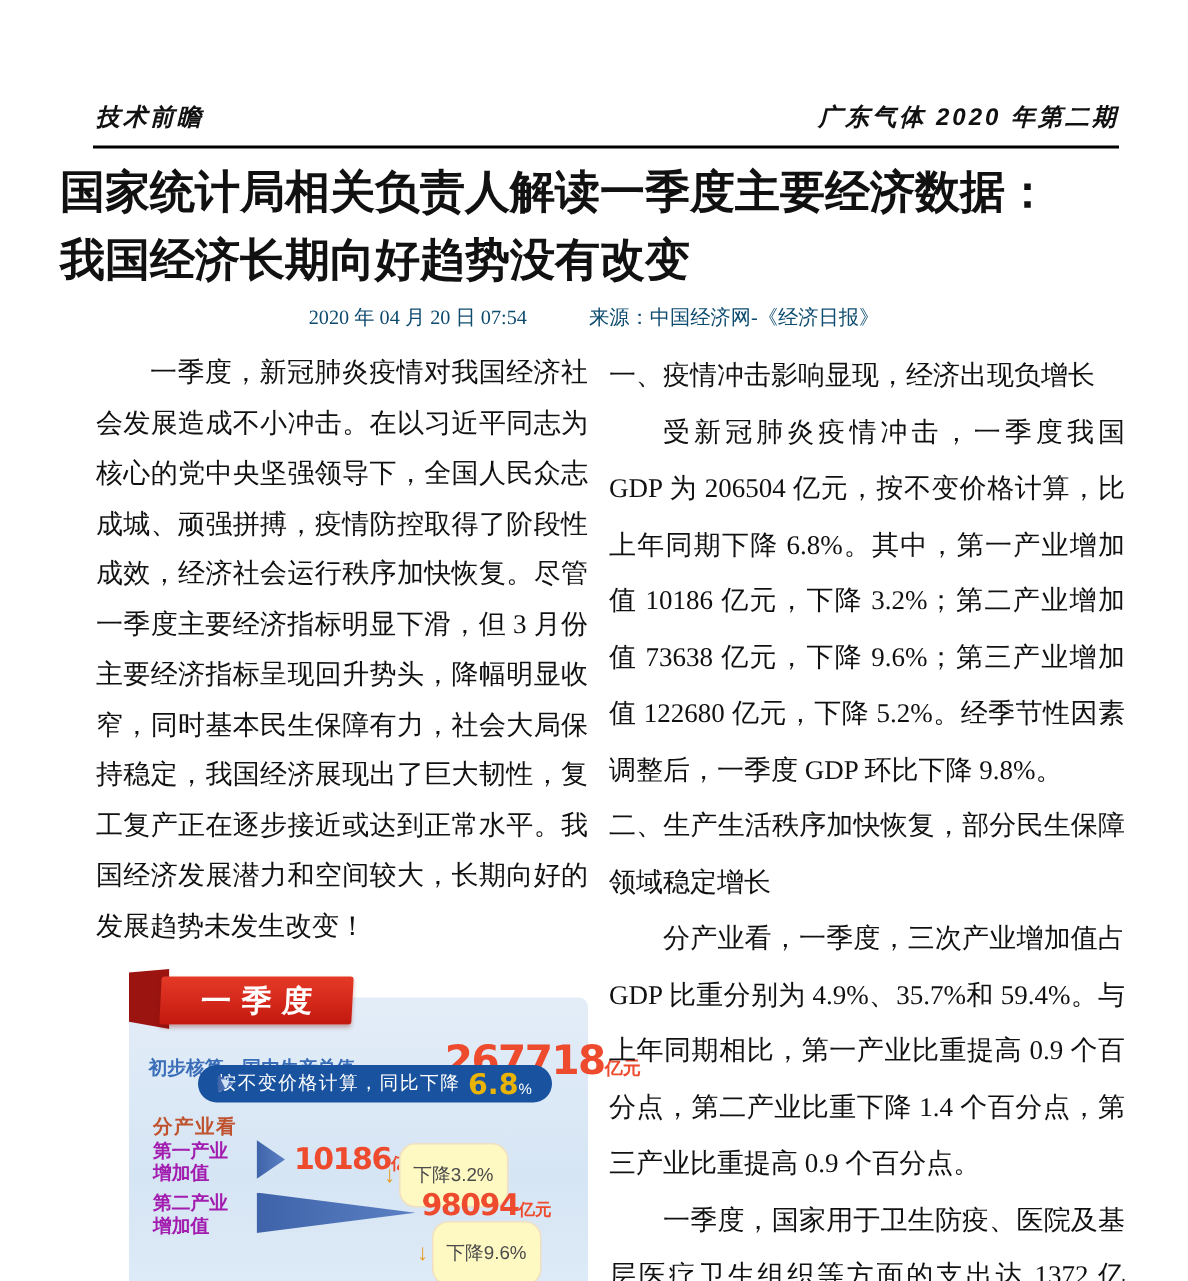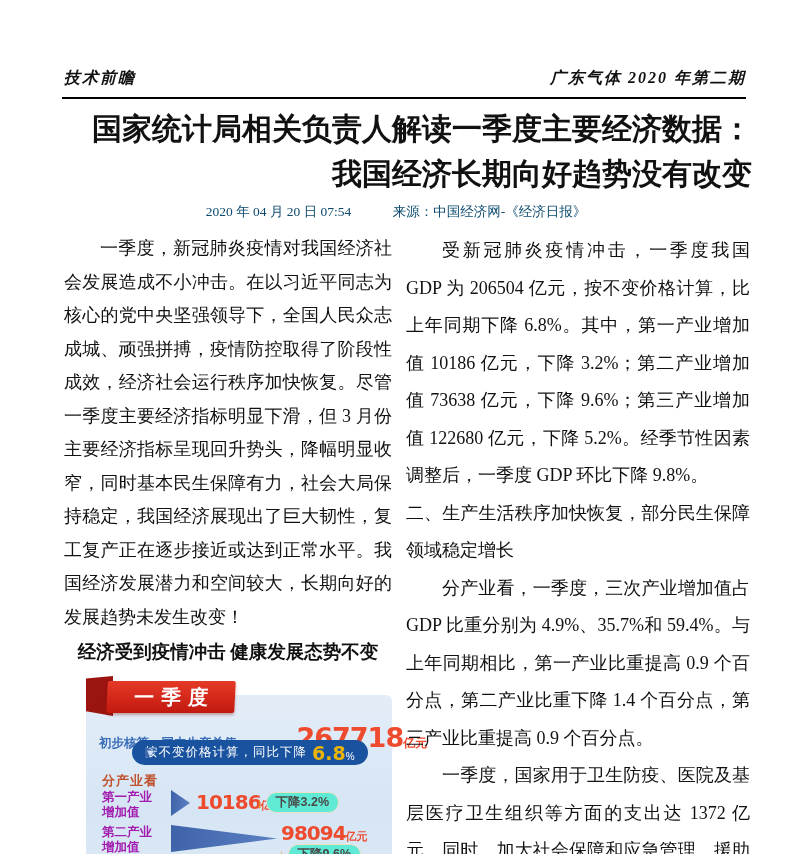--- a/index.html
+++ b/index.html
@@ -4,28 +4,28 @@
 <style>
   html,body { margin:0; padding:0; background:#ffffff; }
   .page {
     position:relative; width:792px; height:854px; overflow:hidden;
     background:#ffffff; font-family:"Liberation Serif", serif; color:#111;
   }
 
   
   .hdr { position:absolute; top:68px; left:64px; width:682px;
          display:flex; justify-content:space-between; align-items:flex-end; }
-  .hdr span { font-family:Liberation Serif, serif; font-style:italic;
+  .hdr span { font-family:Liberation Sans, sans-serif; font-style:italic;
               font-weight:bold; font-size:16px; letter-spacing:2px; }
   .rule { position:absolute; top:97px; left:62px; width:684px; height:0;
           border-top:2px solid #000; }
 
   
   .title { position:absolute; top:106px; left:40px; width:712px;
-           text-align:right; font-weight:bold; font-size:30px; line-height:45px; }
+           text-align:left; font-weight:bold; font-size:30px; line-height:45px; }
   .meta { position:absolute; top:203px; left:40px; width:712px;
           text-align:center; font-size:13.5px; color:#0c4a6e; }
   .meta .src { margin-left:38px; }
 
   
   .col-left  { position:absolute; left:64px;  top:232px; width:328px; }
   .col-right { position:absolute; left:406px; top:232px; width:344px; }
   .body-par  { margin:0; font-size:18px; line-height:33.5px;
                text-align:justify; text-indent:2em; }
   .col-right p { margin:0; font-size:18px; line-height:37.5px;
@@ -83,22 +83,22 @@
   .ind-value { position:absolute; white-space:nowrap;
                font-family:"DejaVu Sans", sans-serif; }
   .ind-value .num { color:#ee4a2e; font-size:20px; font-weight:bold; letter-spacing:-1px; }
   .ind-value .unit { color:#ee4a2e; font-size:11px; font-weight:bold; }
   .val-1 { left:110px; top:117px; }
   .val-2 { left:195px; top:148px; }
 
   .chg { position:absolute; display:flex; align-items:center; white-space:nowrap;
          font-family:"Liberation Sans", sans-serif; }
   .chg .arrow { color:#eb9b27; font-weight:bold; font-size:15px; margin-right:2px; }
-  .chg .pill  { background:#5eead4; border:1px solid #f0dfc2; border-radius:11px;
-                padding:1px 9px; color:#4a4a4a; font-size:12.5px; font-weight:bold; }
+  .chg .pill  { background:#fef9c3; border:1px solid #f0dfc2; border-radius:11px;
+                padding:12px 9px; color:#4a4a4a; font-size:12.5px; font-weight:normal; }
   .chg-1 { left:170px; top:119px; }
   .chg-2 { left:192px; top:171px; }
 </style>
 </head>
 <body>
 
 <div class="page">
 
   <div class="hdr">
     <span>技术前瞻</span>
@@ -111,21 +111,20 @@
     <div>我国经济长期向好趋势没有改变</div>
   </div>
 
   <div class="meta">
     <span>2020 年 04 月 20 日  07:54</span>
     <span class="src">来源：中国经济网-《经济日报》</span>
   </div>
 
   <div class="col-left">
     <p class="body-par">一季度，新冠肺炎疫情对我国经济社会发展造成不小冲击。在以习近平同志为核心的党中央坚强领导下，全国人民众志成城、顽强拼搏，疫情防控取得了阶段性成效，经济社会运行秩序加快恢复。尽管一季度主要经济指标明显下滑，但 3 月份主要经济指标呈现回升势头，降幅明显收窄，同时基本民生保障有力，社会大局保持稳定，我国经济展现出了巨大韧性，复工复产正在逐步接近或达到正常水平。我国经济发展潜力和空间较大，长期向好的发展趋势未发生改变！</p>
-    <div class="subtitle">经济受到疫情冲击 健康发展态势不变</div>
 
     <div class="infographic">
       <div class="info-bg"></div>
 
       <div class="banner-fold"></div>
       <div class="banner-main">
         <span>一季度</span>
       </div>
 
       <div class="gdp-line">
@@ -167,19 +166,20 @@
       </div>
       <div class="chg chg-2">
         <span class="arrow">↓</span>
         <span class="pill">下降9.6%</span>
       </div>
 
     </div>
   </div>
 
   <div class="col-right">
+    <div class="sec-heading">一、疫情冲击影响显现，经济出现负增长</div>
     <p>受新冠肺炎疫情冲击，一季度我国 GDP 为 206504 亿元，按不变价格计算，比上年同期下降 6.8%。其中，第一产业增加值 10186 亿元，下降 3.2%；第二产业增加值 73638 亿元，下降 9.6%；第三产业增加值 122680 亿元，下降 5.2%。经季节性因素调整后，一季度 GDP 环比下降 9.8%。</p>
     <div class="sec-heading">二、生产生活秩序加快恢复，部分民生保障领域稳定增长</div>
     <p>分产业看，一季度，三次产业增加值占 GDP 比重分别为 4.9%、35.7%和 59.4%。与上年同期相比，第一产业比重提高 0.9 个百分点，第二产业比重下降 1.4 个百分点，第三产业比重提高 0.9 个百分点。</p>
     <p>一季度，国家用于卫生防疫、医院及基层医疗卫生组织等方面的支出达 1372 亿元，同时，加大社会保障和应急管理、援助救助等支出，包括以上领域在内的其他服务业降幅有限。</p>
   </div>
 
 </div>
 
 </body></html>

